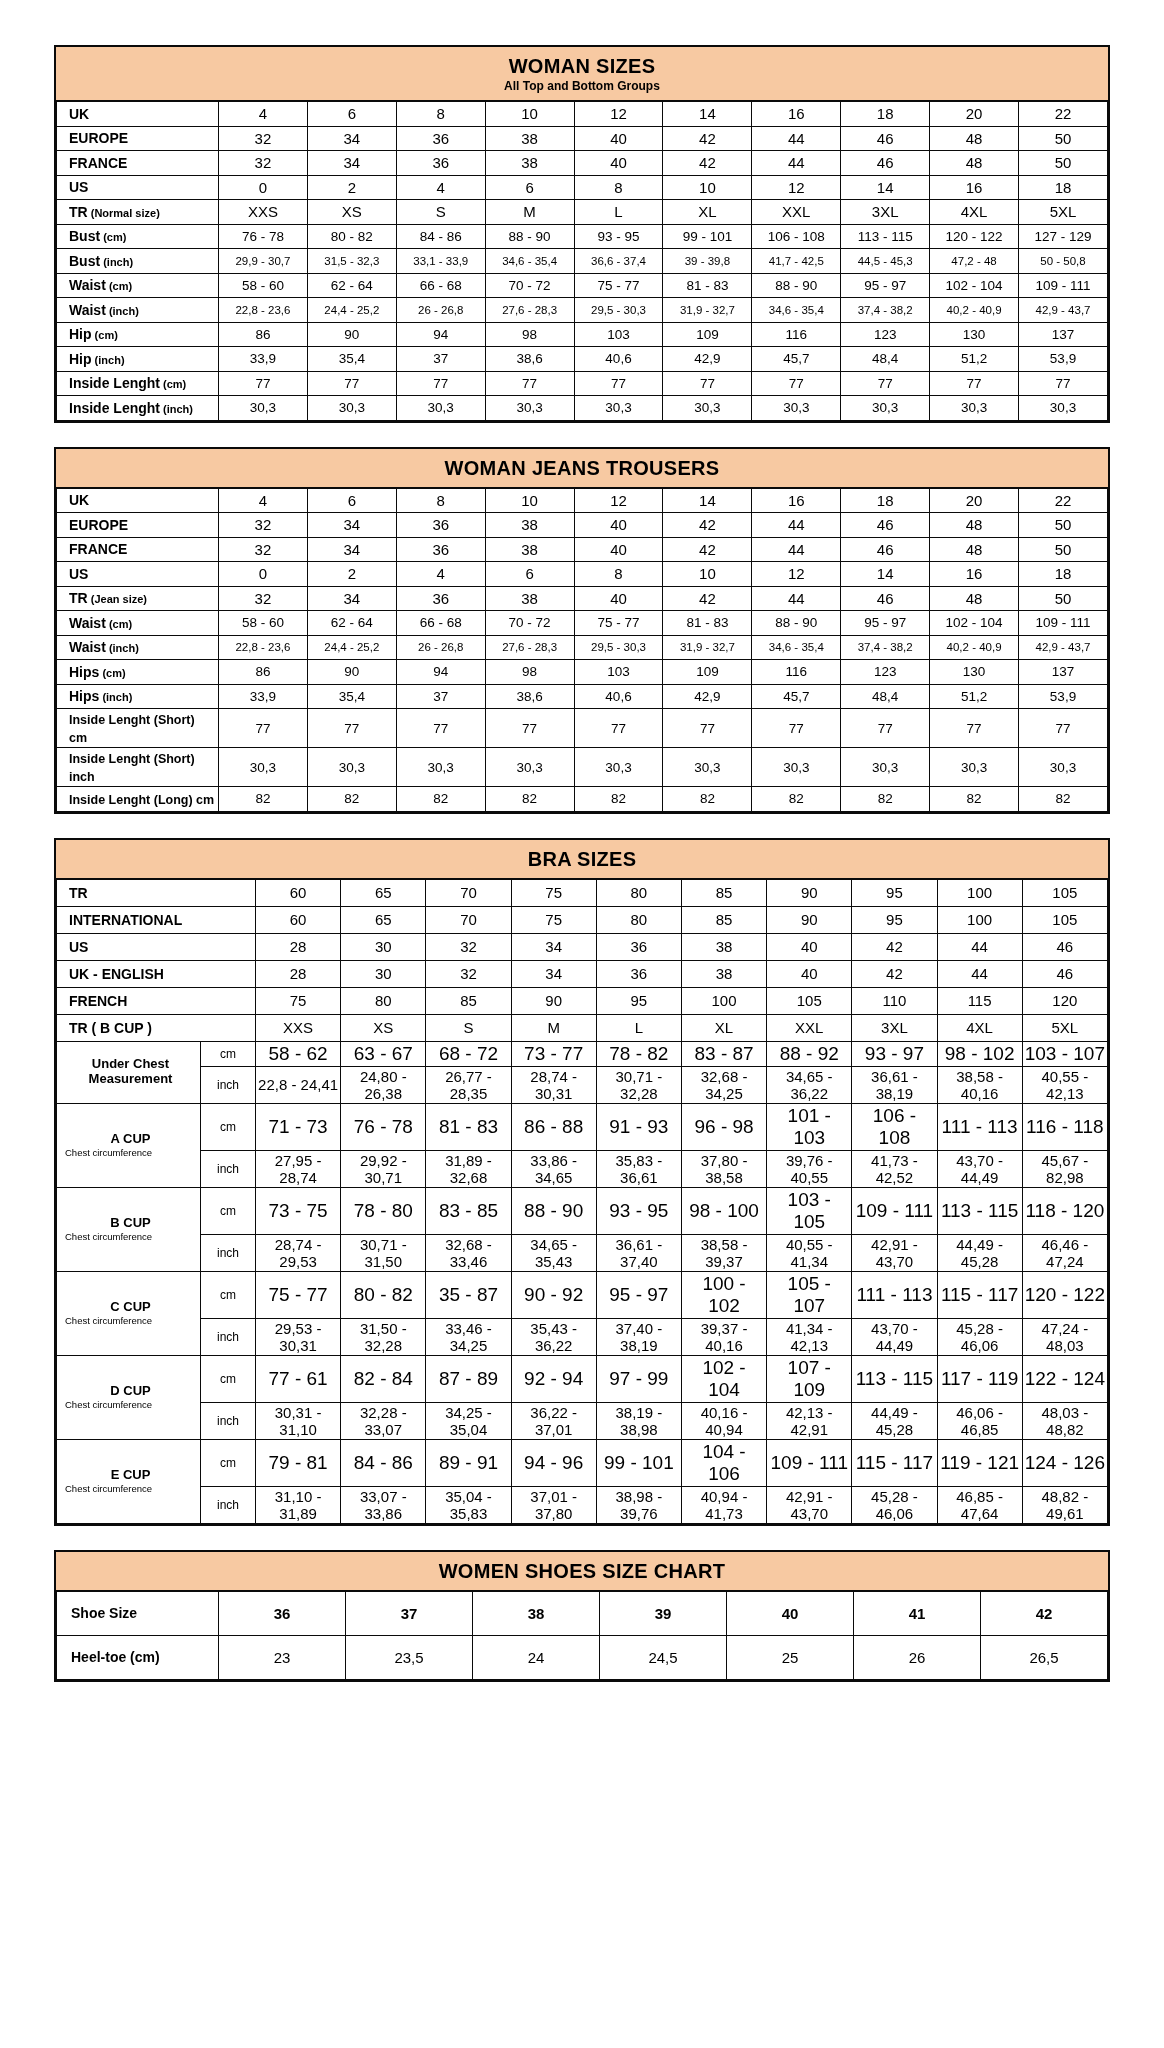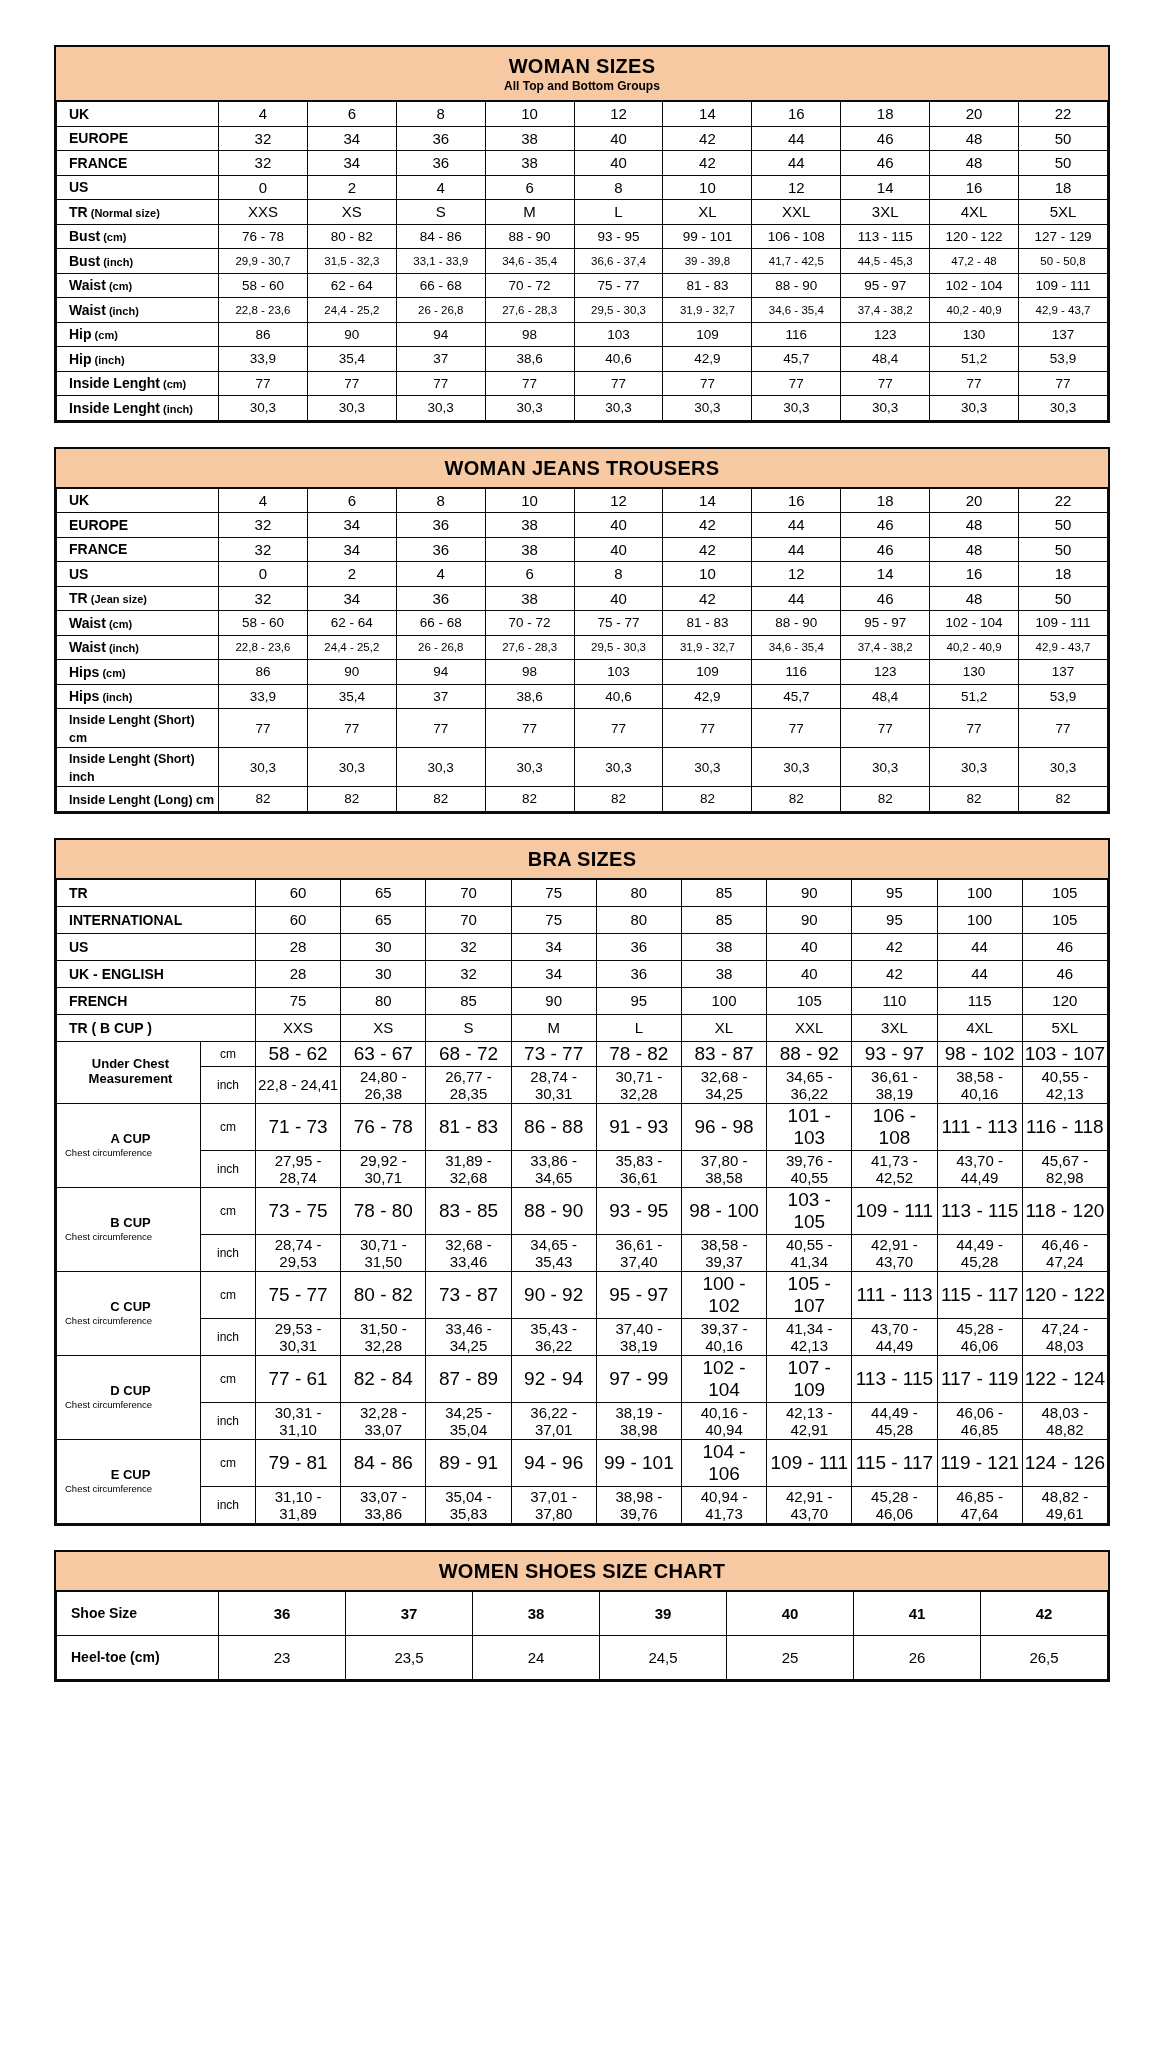--- a/index.html
+++ b/index.html
@@ -569,21 +569,21 @@
             <td class="val v-inch">46,46 - 47,24</td>
           </tr>
           <tr class="row cg">
             <td class="cuplab" rowspan="2">
               <div class="cup-main">C CUP</div>
               <div class="cup-sub">Chest circumference</div>
             </td>
             <td class="unit">cm</td>
             <td class="val v-cm">75 - 77</td>
             <td class="val v-cm">80 - 82</td>
-            <td class="val v-cm">73 - 87</td>
+            <td class="val v-cm">35 - 87</td>
             <td class="val v-cm">90 - 92</td>
             <td class="val v-cm">95 - 97</td>
             <td class="val v-cm">100 - 102</td>
             <td class="val v-cm">105 - 107</td>
             <td class="val v-cm">111 - 113</td>
             <td class="val v-cm">115 - 117</td>
             <td class="val v-cm">120 - 122</td>
           </tr>
           <tr class="row cg2">
             <td class="unit">inch</td>

